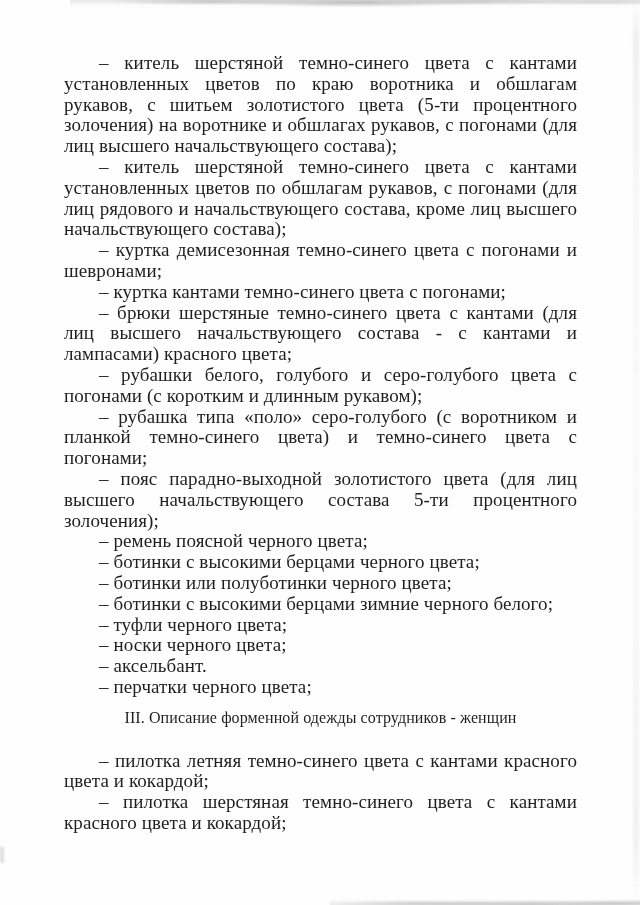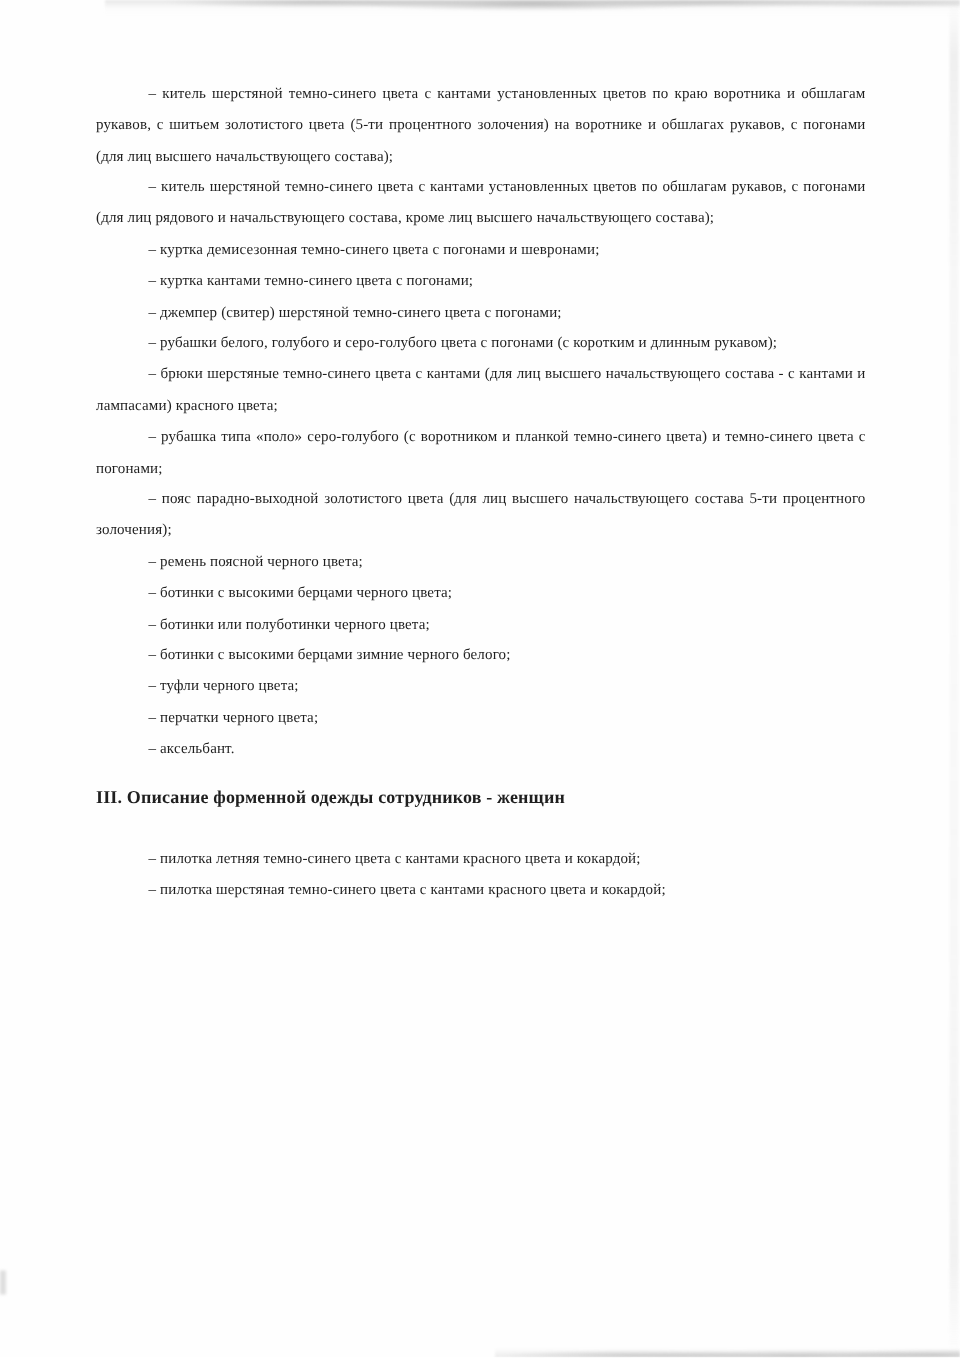--- a/index.html
+++ b/index.html
@@ -17,31 +17,32 @@
     color: var(--text-color, #1f1f1f);
   }
   .content {
     position: absolute;
     left: 64px;
     top: 53px;
     width: 513px;
   }
   .para {
     margin: 0;
-    font-size: 10px;
+    font-size: 19px;
     line-height: 20.8px;
     text-align: justify;
     text-indent: 35px;
     letter-spacing: 0.1px;
   }
   .heading {
     margin: 10px 0 22px 0;
-    font-size: 12px;
+    font-size: 16px;
     line-height: 20.8px;
-    font-weight: bold;
+    font-weight: normal;
+    text-align: center;
     letter-spacing: 0.1px;
   }
   
   .smudge-top {
     position: absolute;
     top: 0; left: 70px;
     width: 570px; height: 10px;
     background:
       radial-gradient(140px 5px at 25% 15%, rgba(150,150,150,0.45), rgba(150,150,150,0) 75%),
       radial-gradient(180px 7px at 50% 25%, rgba(140,140,140,0.5), rgba(140,140,140,0) 70%),
@@ -95,32 +96,32 @@
   <div class="streak-right"></div>
   <div class="speck-left"></div>
   <div class="smudge-bottom"></div>
 
   <div class="content">
     <div>
         <p class="para">– китель шерстяной темно-синего цвета с кантами установленных цветов по краю воротника и обшлагам рукавов, с шитьем золотистого цвета (5-ти процентного золочения) на воротнике и обшлагах рукавов, с погонами (для лиц высшего начальствующего состава);</p>
         <p class="para">– китель шерстяной темно-синего цвета с кантами установленных цветов по обшлагам рукавов, с погонами (для лиц рядового и начальствующего состава, кроме лиц высшего начальствующего состава);</p>
         <p class="para">– куртка демисезонная темно-синего цвета с погонами и шевронами;</p>
         <p class="para">– куртка кантами темно-синего цвета с погонами;</p>
-        <p class="para">– джемпер (свитер) шерстяной темно-синего цвета с погонами;</p>
+        <p class="para">– брюки шерстяные темно-синего цвета с кантами (для лиц высшего начальствующего состава - с кантами и лампасами) красного цвета;</p>
         <p class="para">– рубашки белого, голубого и серо-голубого цвета с погонами (с коротким и длинным рукавом);</p>
-        <p class="para">– брюки шерстяные темно-синего цвета с кантами (для лиц высшего начальствующего состава - с кантами и лампасами) красного цвета;</p>
         <p class="para">– рубашка типа «поло» серо-голубого (с воротником и планкой темно-синего цвета) и темно-синего цвета с погонами;</p>
         <p class="para">– пояс парадно-выходной золотистого цвета (для лиц высшего начальствующего состава 5-ти процентного золочения);</p>
         <p class="para">– ремень поясной черного цвета;</p>
         <p class="para">– ботинки с высокими берцами черного цвета;</p>
         <p class="para">– ботинки или полуботинки черного цвета;</p>
         <p class="para">– ботинки с высокими берцами зимние черного белого;</p>
         <p class="para">– туфли черного цвета;</p>
+        <p class="para">– носки черного цвета;</p>
+        <p class="para">– аксельбант.</p>
         <p class="para">– перчатки черного цвета;</p>
-        <p class="para">– аксельбант.</p>
       </div>
 
     <div class="heading">III. Описание форменной одежды сотрудников - женщин</div>
 
 
     <div>
         <p class="para">– пилотка летняя темно-синего цвета с кантами красного цвета и кокардой;</p>
         <p class="para">– пилотка шерстяная темно-синего цвета с кантами красного цвета и кокардой;</p>
       </div>
   </div>

